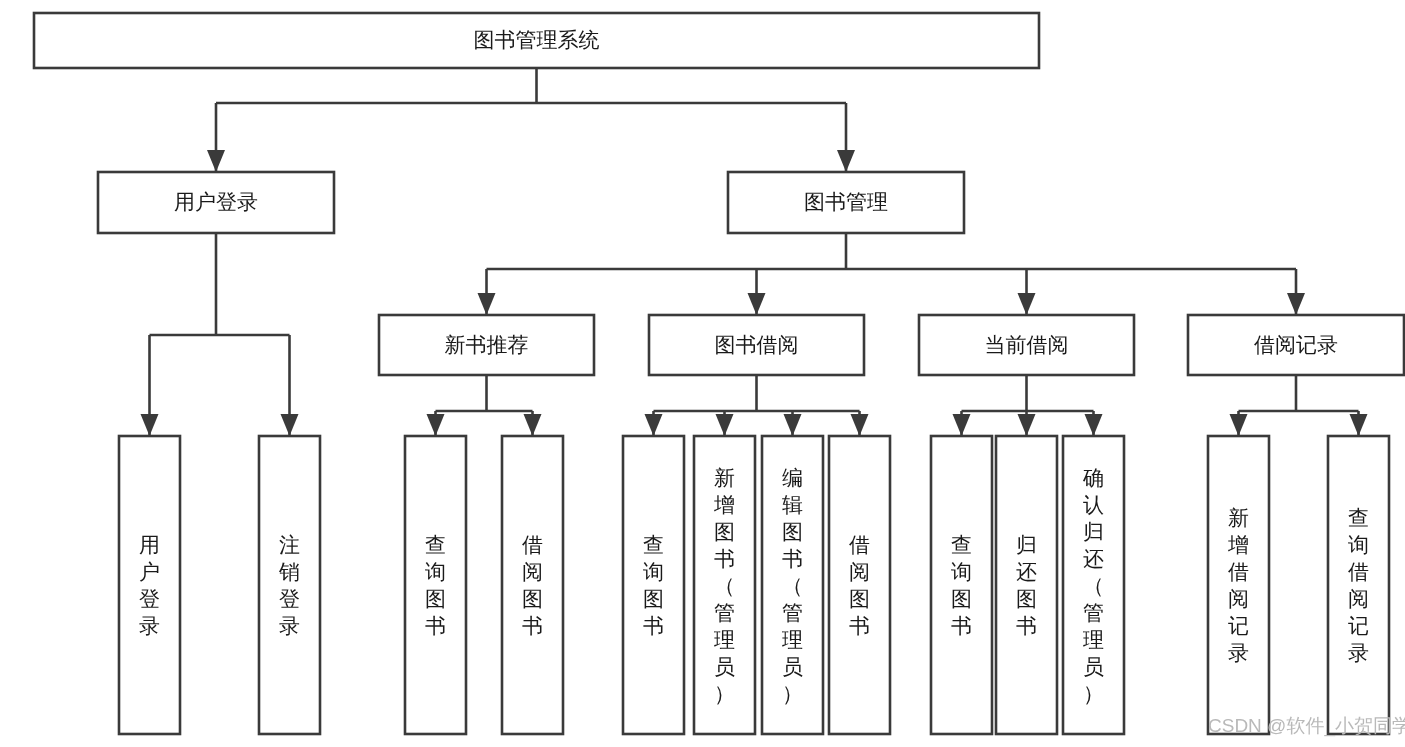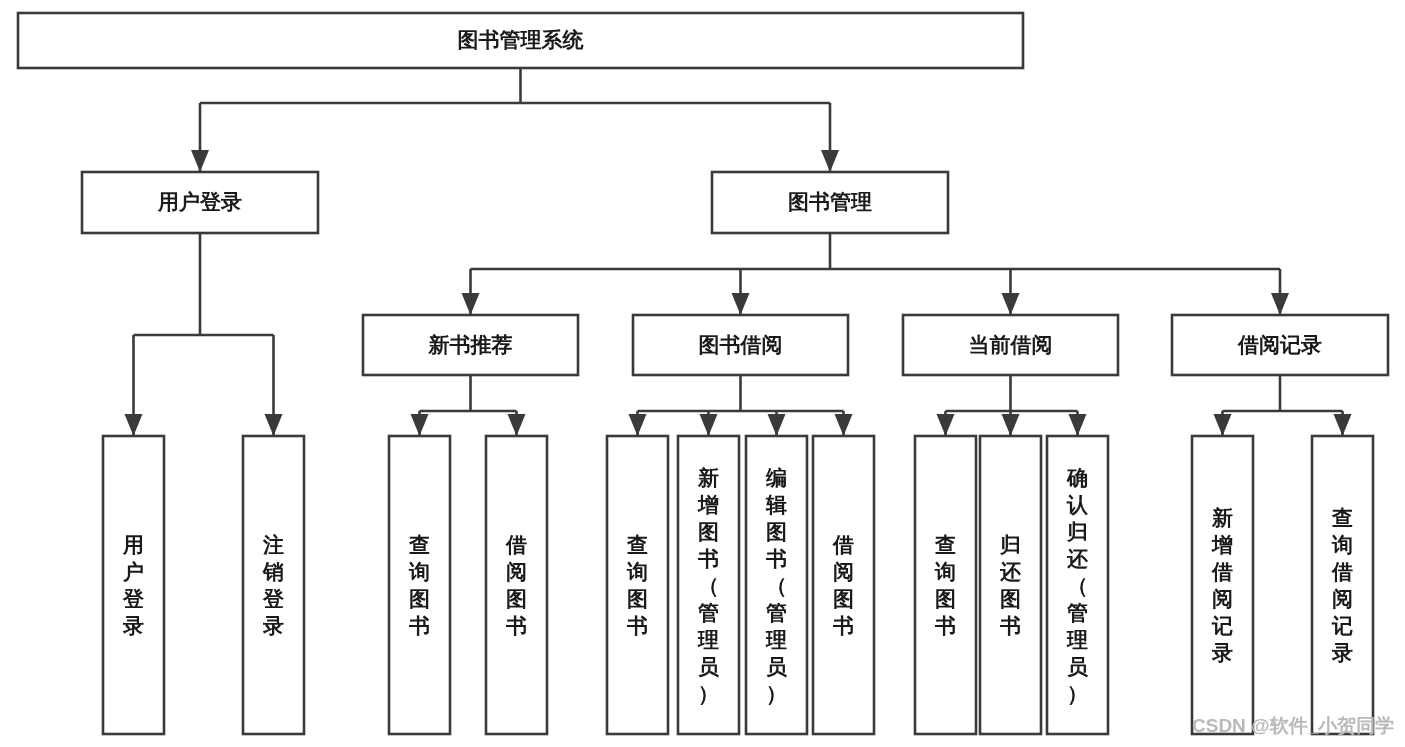--- a/index.html
+++ b/index.html
@@ -9,25 +9,24 @@
   }
   body {
     width: 1405px;
     height: 747px;
     font-family: "Liberation Sans", "DejaVu Sans", sans-serif;
     overflow: hidden;
     position: relative;
   }
   #diagram-root {
     position: absolute;
-    left: 0;
+    left: 16px;
     top: 0;
     width: 1286px;
     height: 747px;
-    font-weight: bold;
   }
   svg.flowchart {
     display: block;
     width: 1405px;
     height: 747px;
   }
   .node-rect {
     fill: #ffffff;
     stroke: #3a3a3a;
     stroke-width: 2.6;

